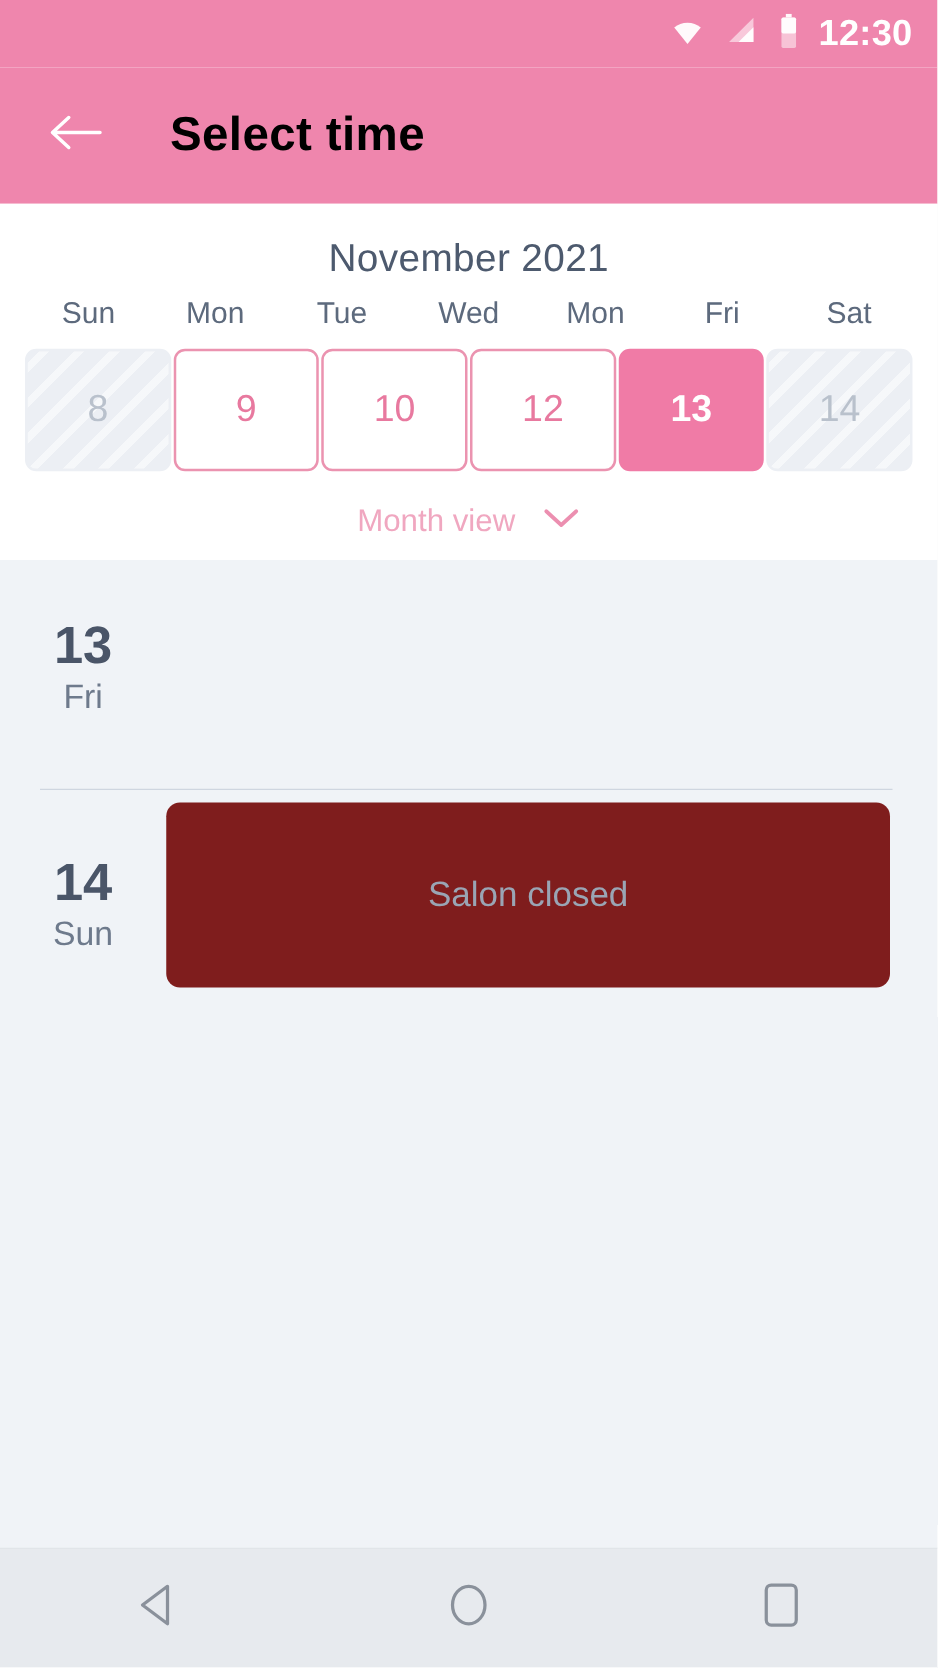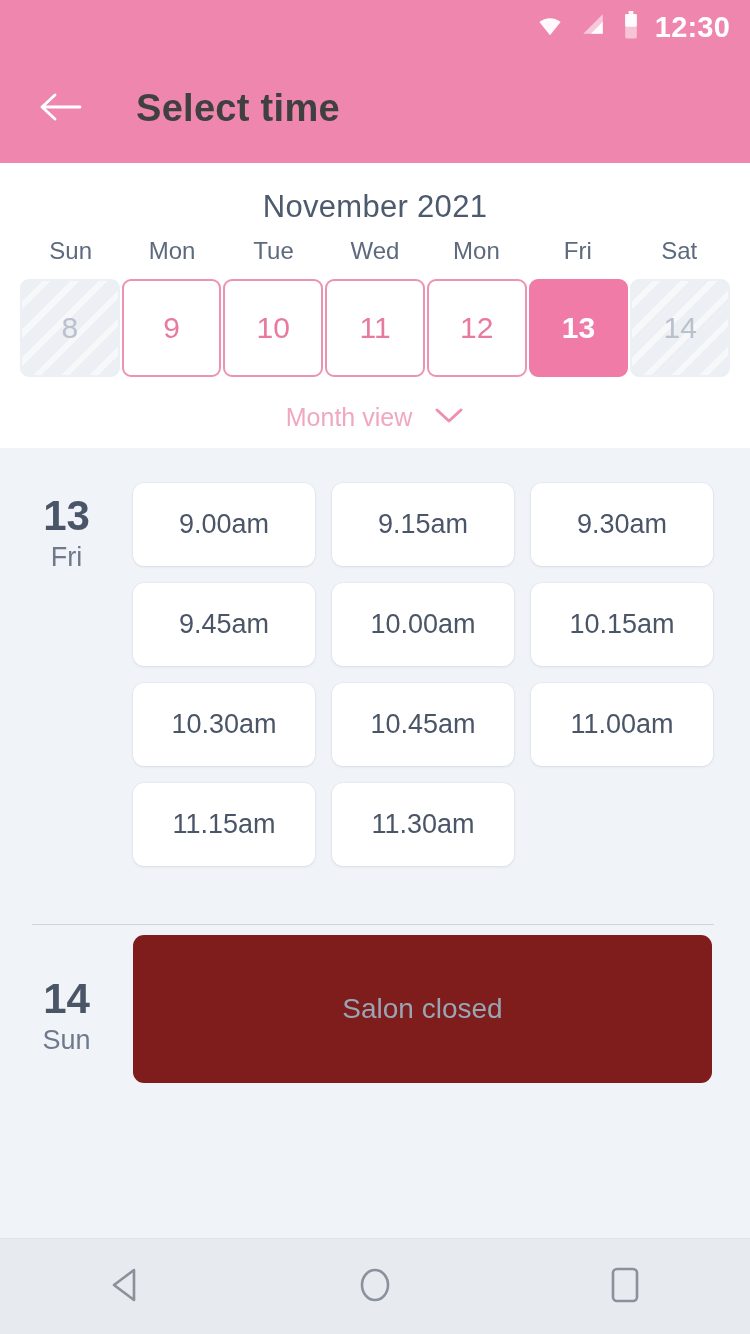--- a/index.html
+++ b/index.html
@@ -55,21 +55,21 @@
   }
   .back-btn {
     width: 56px;
     height: 56px;
     display: flex;
     align-items: center;
     justify-content: center;
     cursor: pointer;
   }
   .app-title {
-    color: #404040;
+    color: #000000;
     font-size: 38px;
     font-weight: bold;
     margin-left: 48px;
     letter-spacing: 0.3px;
   }
 
   
   .calendar {
     background: #ffffff;
     flex: 0 0 auto;
@@ -296,21 +296,20 @@
       <div class="weekday">Wed</div>
       <div class="weekday">Mon</div>
       <div class="weekday">Fri</div>
       <div class="weekday">Sat</div>
     </div>
 
     <div class="days-row">
       <div class="day-cell disabled">8</div>
       <div class="day-cell available">9</div>
       <div class="day-cell available">10</div>
-      <div class="day-cell available">11</div>
       <div class="day-cell available">12</div>
       <div class="day-cell selected">13</div>
       <div class="day-cell disabled">14</div>
     </div>
 
     <div class="month-view-row">
       <span class="month-view-label">Month view</span>
       <span>
         <svg width="30" height="18" viewBox="0 0 30 18">
           <path d="M3 3l12 11L27 3" stroke="#ec8fb0" stroke-width="3" fill="none" stroke-linecap="round" stroke-linejoin="round"></path>
@@ -318,33 +317,20 @@
       </span>
     </div>
   </div>
 
   <div class="slots-area">
 
     <div class="day-block">
       <div class="day-label">
         <div class="day-label-num">13</div>
         <div class="day-label-dow">Fri</div>
-      </div>
-      <div class="slot-grid">
-        <div class="slot-chip">9.00am</div>
-        <div class="slot-chip">9.15am</div>
-        <div class="slot-chip">9.30am</div>
-        <div class="slot-chip">9.45am</div>
-        <div class="slot-chip">10.00am</div>
-        <div class="slot-chip">10.15am</div>
-        <div class="slot-chip">10.30am</div>
-        <div class="slot-chip">10.45am</div>
-        <div class="slot-chip">11.00am</div>
-        <div class="slot-chip">11.15am</div>
-        <div class="slot-chip">11.30am</div>
       </div>
     </div>
 
     <div class="divider"></div>
 
     <div class="closed-block">
       <div class="day-label">
         <div class="day-label-num">14</div>
         <div class="day-label-dow">Sun</div>
       </div>

